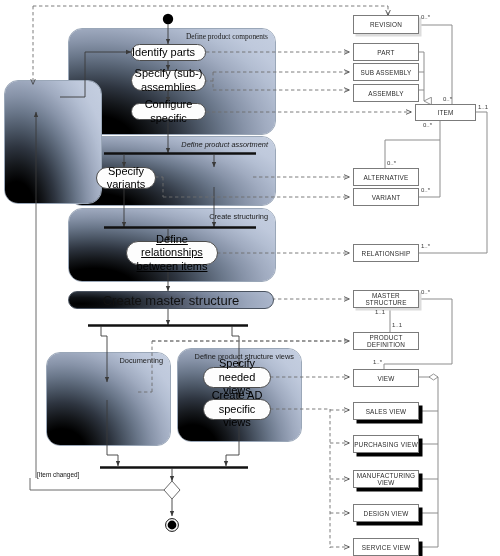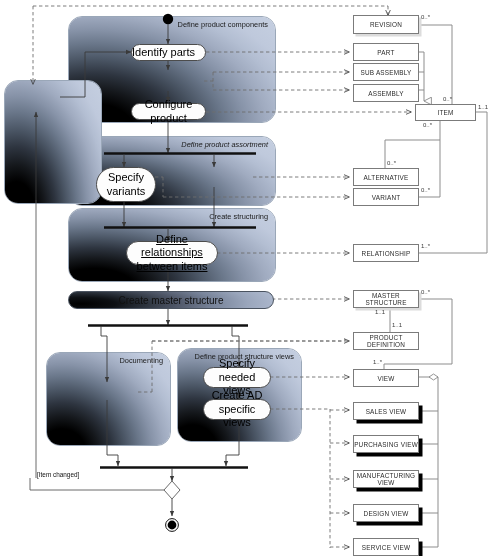--- a/index.html
+++ b/index.html
@@ -16,39 +16,39 @@
           #2e3540 36%, #4a5564 45%, #6a778a 55%, #8793a8 64%, #a0abc0 73%,
           #b3bed2 82%, #bfc9dc 90%, #c3cddf 100%);
   }
   .region .title{position:absolute;right:7px;top:3px;font-size:7.4px;color:#1b1b1b;}
   
   .act{position:absolute;background:#fdfdfd;border:1px solid #4c4c4c;
        border-radius:999px;display:flex;align-items:center;justify-content:flex-start;
        text-align:center;font-size:11px;color:#000;line-height:1.22;
        box-sizing:border-box;}
   .actwide{position:absolute;border-radius:999px;border:1px solid #4a5360;
-       display:flex;align-items:center;justify-content:center;font-size:10px;
+       display:flex;align-items:center;justify-content:center;font-size:13px;
        color:#111;box-sizing:border-box;overflow:hidden;
        background:radial-gradient(120% 280% at 6% 74%, #000 0%, #0d1014 14%,
           #2b323c 26%, #51596a 40%, #78849a 54%, #9aa6bc 68%, #b0bbd0 82%, #bcc6da 100%);}
   
   .cls{position:absolute;background:#ffffff;border:1px solid #7b7b7b;
        display:flex;align-items:center;justify-content:center;text-align:center;
        font-size:6.4px;color:#2a2a2a;letter-spacing:.2px;box-sizing:border-box;}
   .cls.sh{box-shadow:2.5px 2.5px 0 0 #dcdcdc;}
   .cls.shadow-hard{box-shadow:3.5px 3.5px 0 0 #000000;}
   .mult{position:absolute;font-size:6px;color:#3a3a3a;}
   .guard{position:absolute;font-size:6.4px;color:#111;}
 </style>
 </head>
 <body>
 
 <div id="stage">
 
-  <div class="region" style="left:68px;top:16px;width:206px;height:105px;">
+  <div class="region" style="left:68px;top:28px;width:206px;height:105px;font-family:Liberation Serif, serif;">
     <div class="g"></div>
     <div class="title">Define product components</div>
   </div>
 
   <div class="region" style="left:68px;top:136px;width:206px;height:68px;font-style:italic;">
     <div class="g"></div>
     <div class="title">Define product assortment</div>
   </div>
 
   <div class="region" style="left:68px;top:208px;width:206px;height:72px;">
@@ -237,26 +237,29 @@
       <line x1="419" y1="513" x2="438" y2="513"></line>
       <line x1="419" y1="547" x2="438" y2="547"></line>
     </g>
   </svg>
 
 
   <div class="act" style="left:131px;top:44px;width:75px;height:17px;">
     <span>Identify parts</span>
   </div>
 
+  <div class="act" style="left:131px;top:70px;width:75px;height:21px;">
+    <span>Specify (sub-) assemblies</span>
+  </div>
 
   <div class="act" style="left:131px;top:103px;width:75px;height:17px;">
-    <span>Configure product</span>
-  </div>
-
-  <div class="act" style="left:96px;top:167px;width:60px;height:35px;">
+    <span>Configure specific</span>
+  </div>
+
+  <div class="act" style="left:96px;top:167px;width:60px;height:22px;">
     <span>Specify variants</span>
   </div>
 
 
   <div class="act" style="left:126px;top:241px;width:92px;height:24px;text-decoration:underline;">
     <span>Define relationships between items</span>
   </div>
 
   <div class="actwide" style="left:68px;top:291px;width:206px;height:18px;">
     <span>Create master structure</span>

